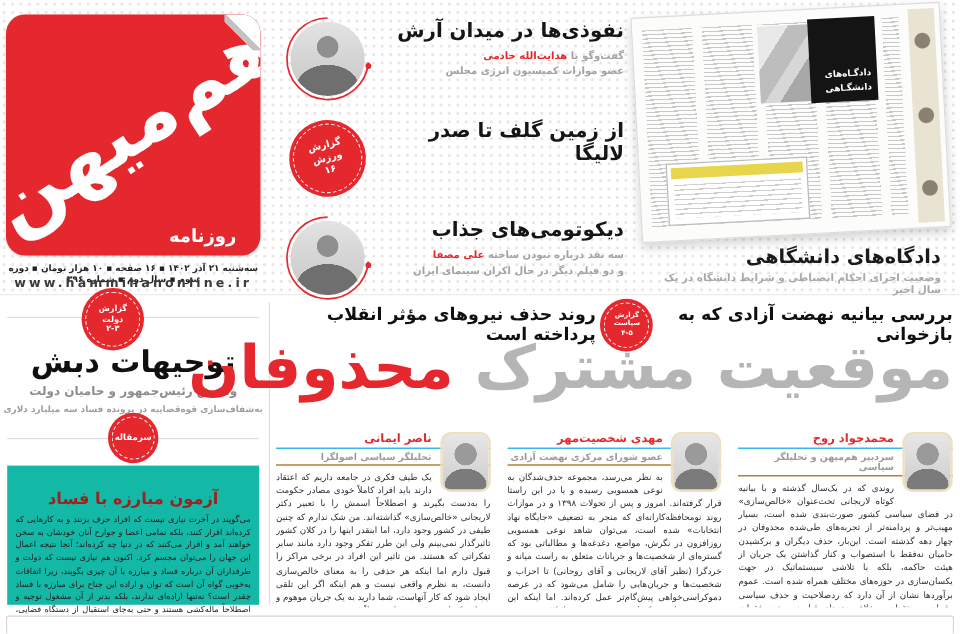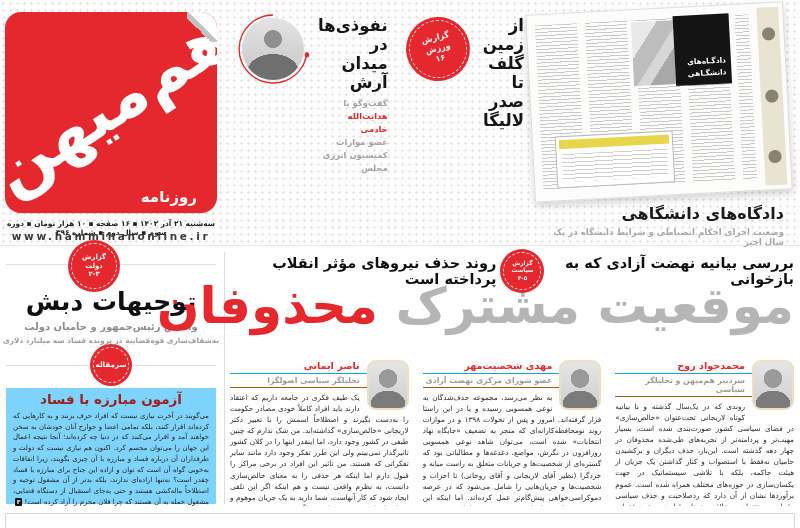--- a/index.html
+++ b/index.html
@@ -14,21 +14,21 @@
   
   .logo{position:absolute;top:12px;left:5px;width:212px;height:201px;background:#e5282d;border-radius:16px;overflow:hidden;box-shadow:0 1px 2px rgba(0,0,0,.15)}
   .logo-cal{position:absolute;top:46%;left:50%;transform:translate(-50%,-50%) rotate(-33deg);color:#fff;font-size:66px;font-weight:bold;white-space:nowrap;letter-spacing:-2px}
   .logo-sub{position:absolute;bottom:7px;right:20px;color:#fff;font-size:15px;font-weight:bold}
   .fold{position:absolute;top:0;right:0;width:30px;height:30px;
     background:linear-gradient(225deg,#ffffff 0 48%,#c2c2c2 48% 60%,rgba(0,0,0,0) 60%)}
   .dateline{position:absolute;top:219px;left:3px;width:216px;text-align:center;font-size:7.4px;font-weight:bold;color:#222;direction:rtl}
   .website{position:absolute;top:230px;left:3px;width:216px;text-align:center;font-size:10.5px;color:#3c3c3c;font-weight:bold;letter-spacing:2.6px;direction:ltr}
 
   
-  .stories{position:absolute;top:16px;left:240px;width:280px;display:flex;flex-direction:row;gap:17px}
+  .stories{position:absolute;top:16px;left:240px;width:280px;display:flex;flex-direction:column;gap:17px}
   .story{display:flex;gap:12px;align-items:flex-start}
   .story-visual{width:66px;height:66px;flex:0 0 auto;position:relative}
   .pcircle{position:absolute;inset:2px;border-radius:50%;overflow:hidden;
     background:
       radial-gradient(circle at 50% 34%,#8f8f8f 0 17%,rgba(0,0,0,0) 18%),
       radial-gradient(ellipse 42% 30% at 50% 88%,#6f6f6f 0 99%,rgba(0,0,0,0) 100%),
       linear-gradient(#e3e3e3,#c6c6c6)}
   .arc{position:absolute;inset:-4px;pointer-events:none}
   .story-text{flex:1;direction:rtl;text-align:right}
   .story-title{font-size:16.5px;font-weight:bold;color:#151515;margin-bottom:5px;letter-spacing:-.3px}
@@ -81,21 +81,21 @@
   .a-name{color:#e5282d;font-weight:bold;font-size:9.6px;border-bottom:1px solid #0ea5e9;padding-bottom:2px;margin-bottom:2px;text-align:right}
   .a-role{color:#9b9b9b;font-size:7.8px;font-weight:bold;border-bottom:1px solid #a16207;padding-bottom:2px;margin-bottom:4px;text-align:right}
   .a-body{font-size:7.3px;color:#2c2c2c;text-align:justify;line-height:1.52}
 
   
   .s-rule{position:absolute;left:6px;width:210px;height:1px;background:#ddd}
   .s-head{position:absolute;top:287px;left:0;width:222px;text-align:center;direction:rtl;font-size:25px;font-weight:bold;color:#101010;letter-spacing:-.5px}
   .s-sub1{position:absolute;top:321px;left:0;width:222px;text-align:center;direction:rtl;font-size:10px;font-weight:bold;color:#8d8d8d}
   .s-sub2{position:absolute;top:336px;left:0;width:222px;text-align:center;direction:rtl;font-size:7.4px;font-weight:bold;color:#9e9e9e}
   .s-edbadge{position:absolute;top:347px;left:0;width:222px;display:flex;justify-content:center}
-  .s-panel{position:absolute;top:388px;left:6px;width:210px;height:116px;background:#7dd3fc;padding:3px 7px;direction:rtl}
+  .s-panel{position:absolute;top:388px;left:6px;width:210px;height:116px;background:#14b8a6;padding:20px 7px;direction:rtl}
   .s-edtitle{text-align:center;font-size:13.5px;font-weight:bold;color:#9c2121;margin-bottom:4px}
   .s-edbody{font-size:6.9px;color:#222;text-align:justify;line-height:1.55}
   .endmark{display:inline-block;background:#111;color:#fff;font-size:6px;font-weight:bold;padding:0 2px;line-height:8px;border-radius:1px}
 
   .bottombox{position:absolute;top:513px;left:5px;width:790px;height:26px;background:#fff;border:1px solid #d6d6d6;border-radius:2px}
 </style>
 </head>
 <body>
 
 <div class="topband">

